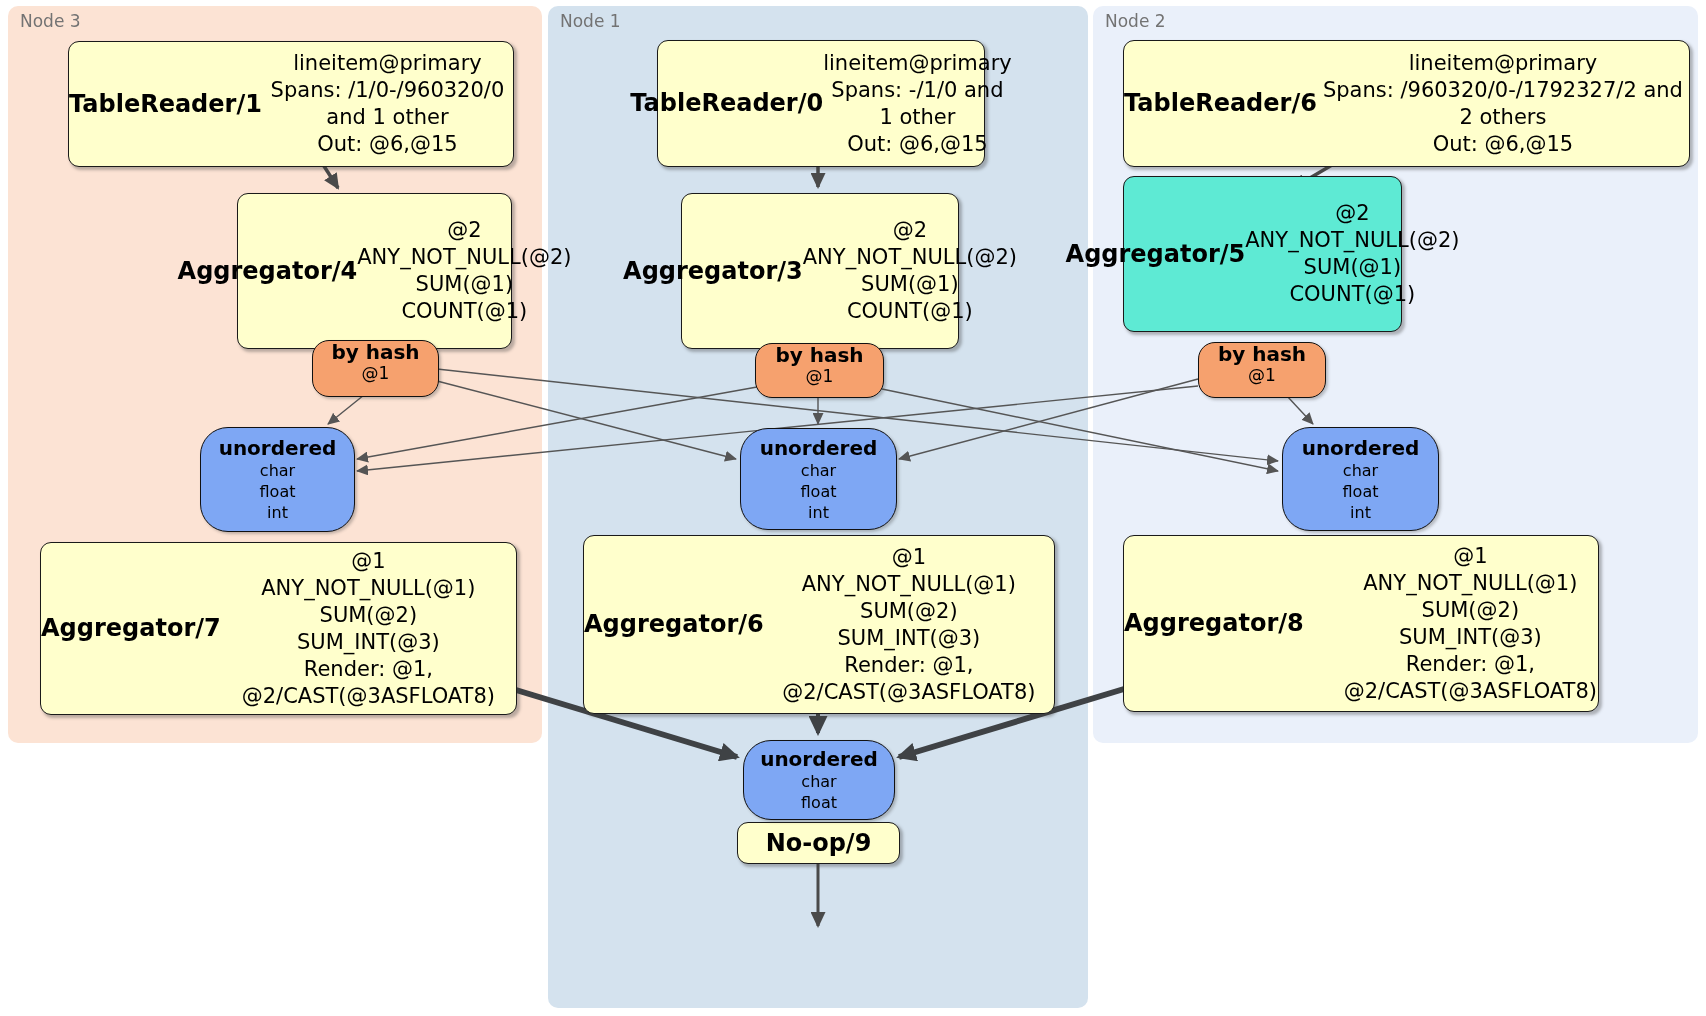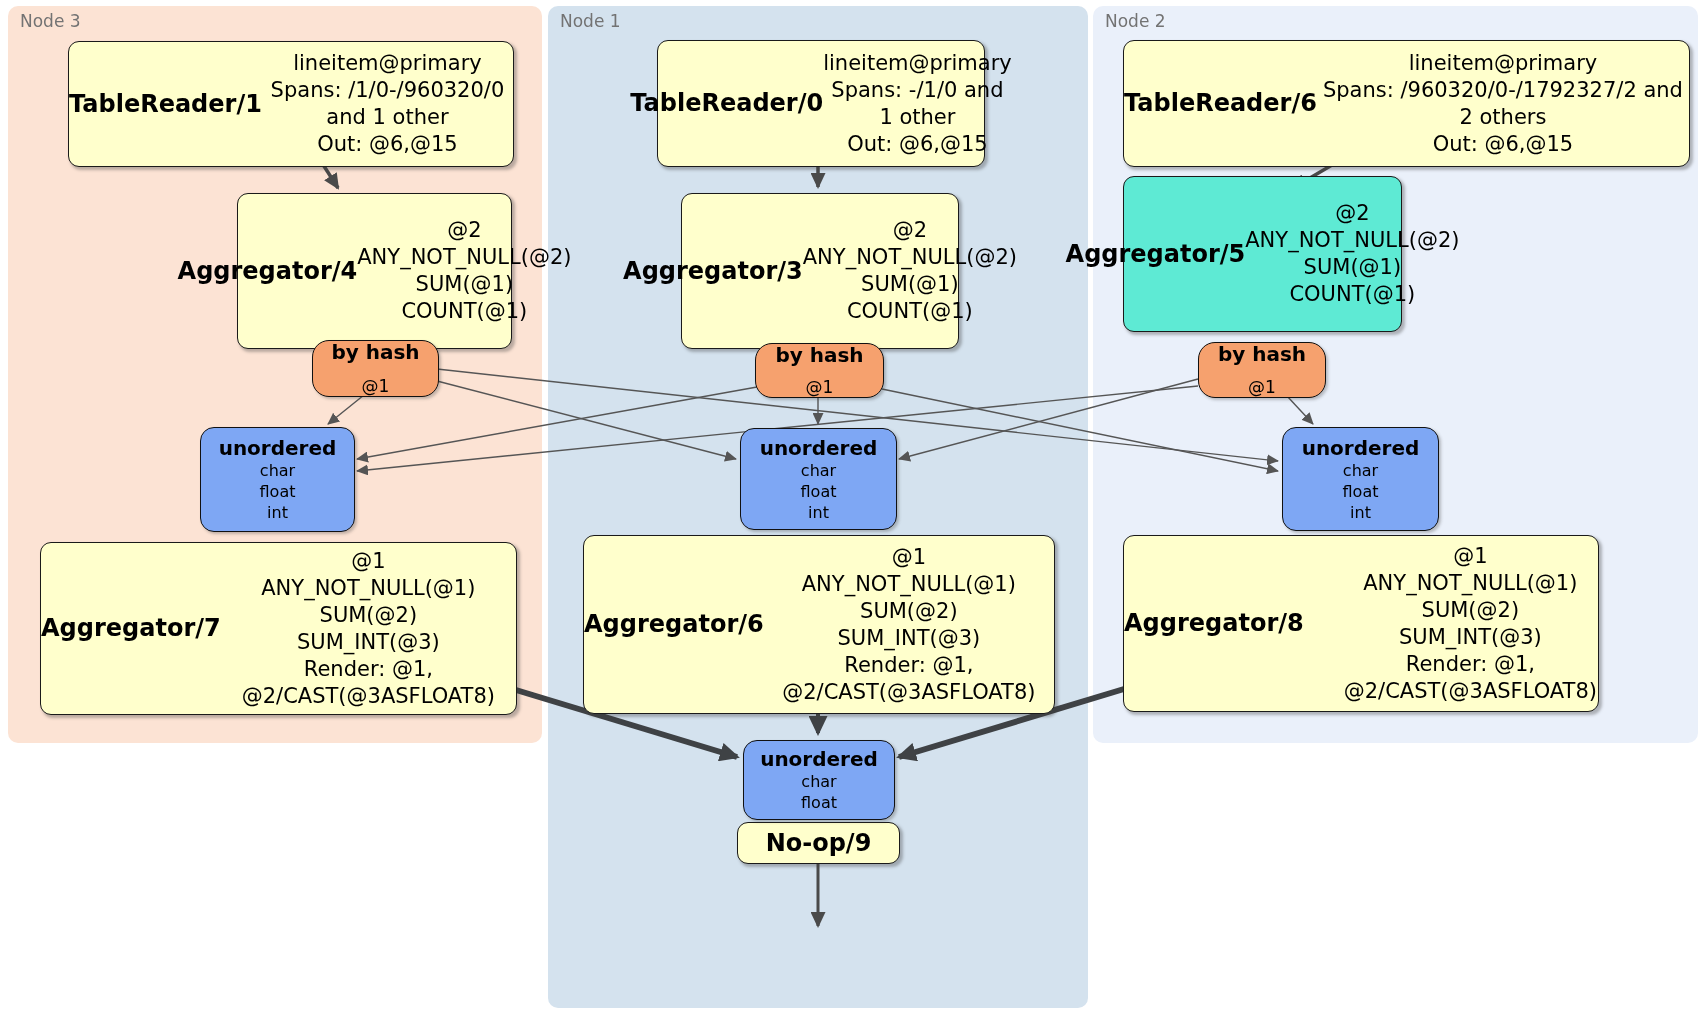--- a/index.html
+++ b/index.html
@@ -16,31 +16,31 @@
     border:1.6px solid #1a1a1a;border-radius:11px;
     box-shadow:2.5px 2.5px 3px rgba(60,60,60,.35);
     display:flex;flex-direction:row;justify-content:center;align-items:center;
     text-align:center;
   }
   .ptitle{font-weight:bold;font-size:24px;line-height:29px;}
   .plines .line{font-size:21px;line-height:27px;}
   .smallbox .ptitle{font-size:24px;line-height:26px;}
   .sync{
     position:absolute;z-index:4;background:#7ea7f4;
-    border:1.6px solid #111;border-radius:14px;
+    border:1.6px solid #111;border-radius:28px;
     box-shadow:2px 2px 3px rgba(60,60,60,.3);
     display:flex;flex-direction:column;justify-content:center;align-items:center;text-align:center;
   }
   .sync .ptitle{font-size:20px;line-height:24px;}
   .sync .plines .line{font-size:16px;line-height:21px;}
   .router{
     position:absolute;z-index:5;background:#f6a16e;
     border:1.6px solid #111;border-radius:17px;
     box-shadow:2px 2px 3px rgba(60,60,60,.3);
-    display:flex;flex-direction:column;justify-content:space-between;align-items:center;text-align:center;
+    display:flex;flex-direction:column;justify-content:flex-start;align-items:center;text-align:center;
   }
   .router .ptitle{font-size:20px;line-height:23px;}
   .router .plines .line{font-size:17px;line-height:19px;}
 </style>
 </head>
 <body>
 
 <div class="canvas">
 
   <div class="region" style="left:8px;top:6px;width:534px;height:737px;background:#fce3d4;">

